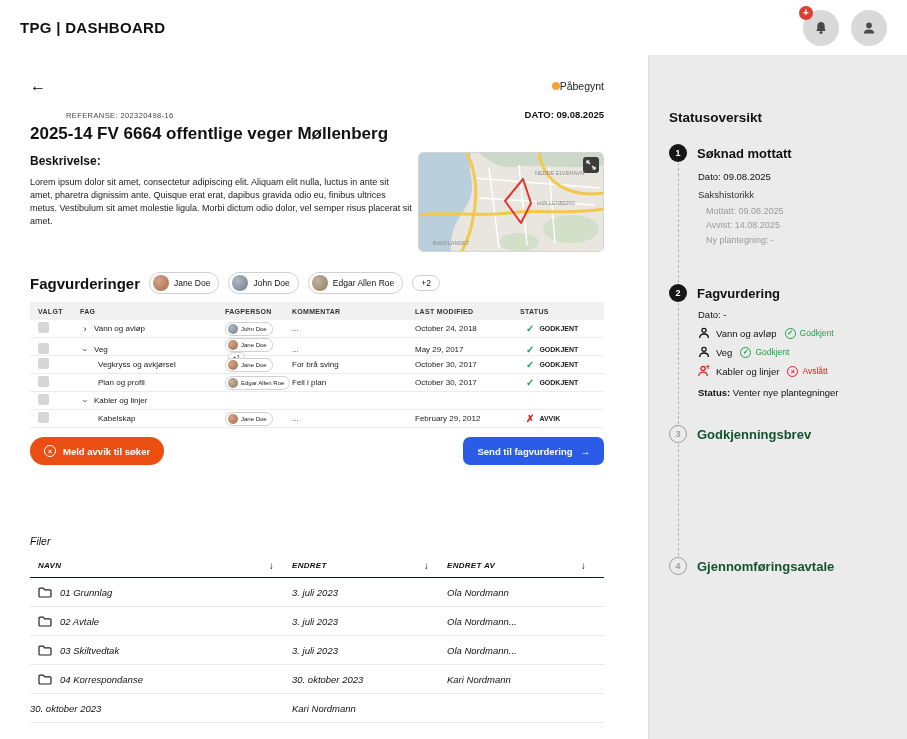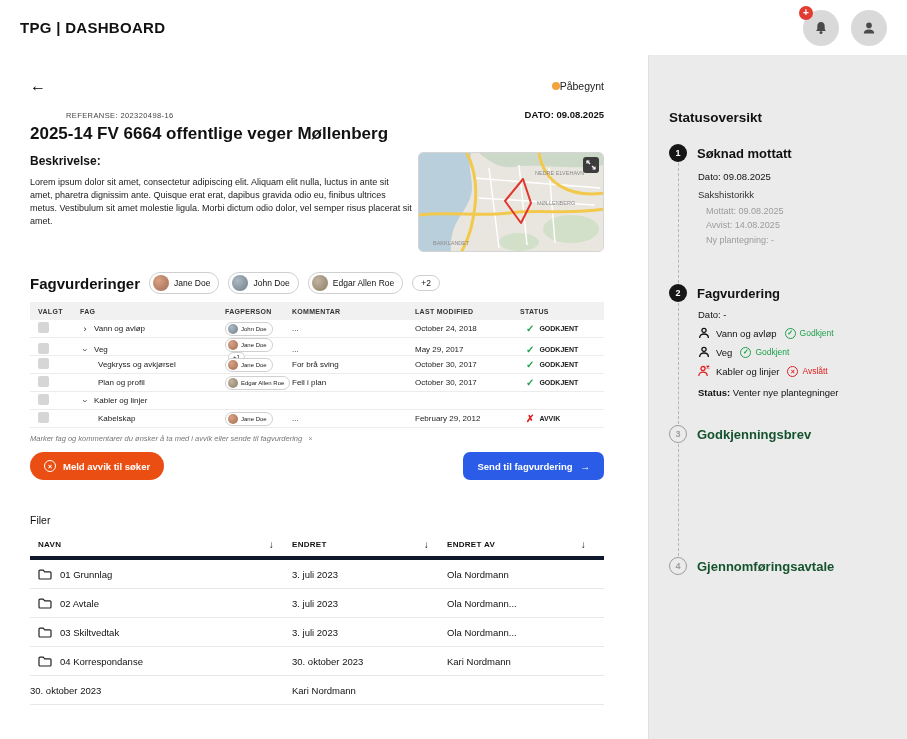--- a/index.html
+++ b/index.html
@@ -64,23 +64,23 @@
 
   .footnote { font-size:7.5px; font-style:italic; color:#777; margin-top:6px; display:flex; gap:6px; align-items:center; }
   .footnote .dismiss { color:#999; font-style:normal; cursor:pointer; }
 
   .actions { display:flex; justify-content:space-between; margin-top:9px; }
   .btn-avvik { background:#eb4e12; color:#fff; border:none; border-radius:16px; height:28px; padding:0 14px; font-size:9.5px; font-weight:bold; display:flex; align-items:center; gap:7px; cursor:pointer; }
   .circx { width:12px; height:12px; border:1.3px solid #fff; border-radius:50%; display:inline-flex; align-items:center; justify-content:center; font-size:7px; font-weight:bold; }
   .btn-send { background:#2a5ce8; color:#fff; border:none; border-radius:7px; height:28px; padding:0 14px; font-size:9.5px; font-weight:bold; display:flex; align-items:center; gap:8px; cursor:pointer; }
 
   
-  .filer { margin-top:34px; }
+  .filer { margin-top:70px;font-style:italic; }
   .filer h3 { font-size:10.5px; font-weight:normal; margin:0 0 7px 0; }
-  .filer-head { display:grid; grid-template-columns:262px 155px 157px; font-size:8px; font-weight:bold; letter-spacing:.3px; border-bottom:4px solid #0f172a; padding:6px 0; }
+  .filer-head { display:grid; grid-template-columns:262px 155px 157px; font-size:8px; font-weight:bold; letter-spacing:.3px; border-bottom:1px solid #0f172a; padding:6px 0; }
   .filer-head .hc { display:flex; justify-content:space-between; align-items:center; padding-right:18px; cursor:pointer; }
   .filer-head .hc:first-child { padding-left:8px; }
   .sort { font-size:10px; font-weight:normal; }
   .filer-row { display:grid; grid-template-columns:262px 155px 157px; align-items:center; height:29px; border-bottom:1px solid #e8e8e8; font-size:9.5px; cursor:pointer; }
   .fname { display:flex; align-items:center; gap:8px; padding-left:8px; }
 
   
   .sidebar h2 { font-size:13.5px; margin:0 0 18px 0; }
   .step-head { display:flex; align-items:center; gap:10px; height:20px; }
   .snum { width:18px; height:18px; border-radius:50%; background:#161616; color:#fff; font-size:9px; font-weight:bold; display:flex; align-items:center; justify-content:center; flex:none; }
@@ -317,24 +317,20 @@
               </span></div>
           <div>...</div>
           <div>February 29, 2012</div>
           <div class="status-cell">
               <span class="xx">✗</span>
               <span>AVVIK</span>
             </div>
         </div>
       </div>
 
-      <div class="footnote">
-        <span>Marker fag og kommentarer du ønsker å ta med i avvik eller sende til fagvurdering</span>
-        <span class="dismiss">×</span>
-      </div>
 
       <div class="actions">
         <button class="btn-avvik">
           <span class="circx">×</span>
           <span>Meld avvik til søker</span>
         </button>
         <button class="btn-send">
           <span>Send til fagvurdering</span>
           <span>→</span>
         </button>

